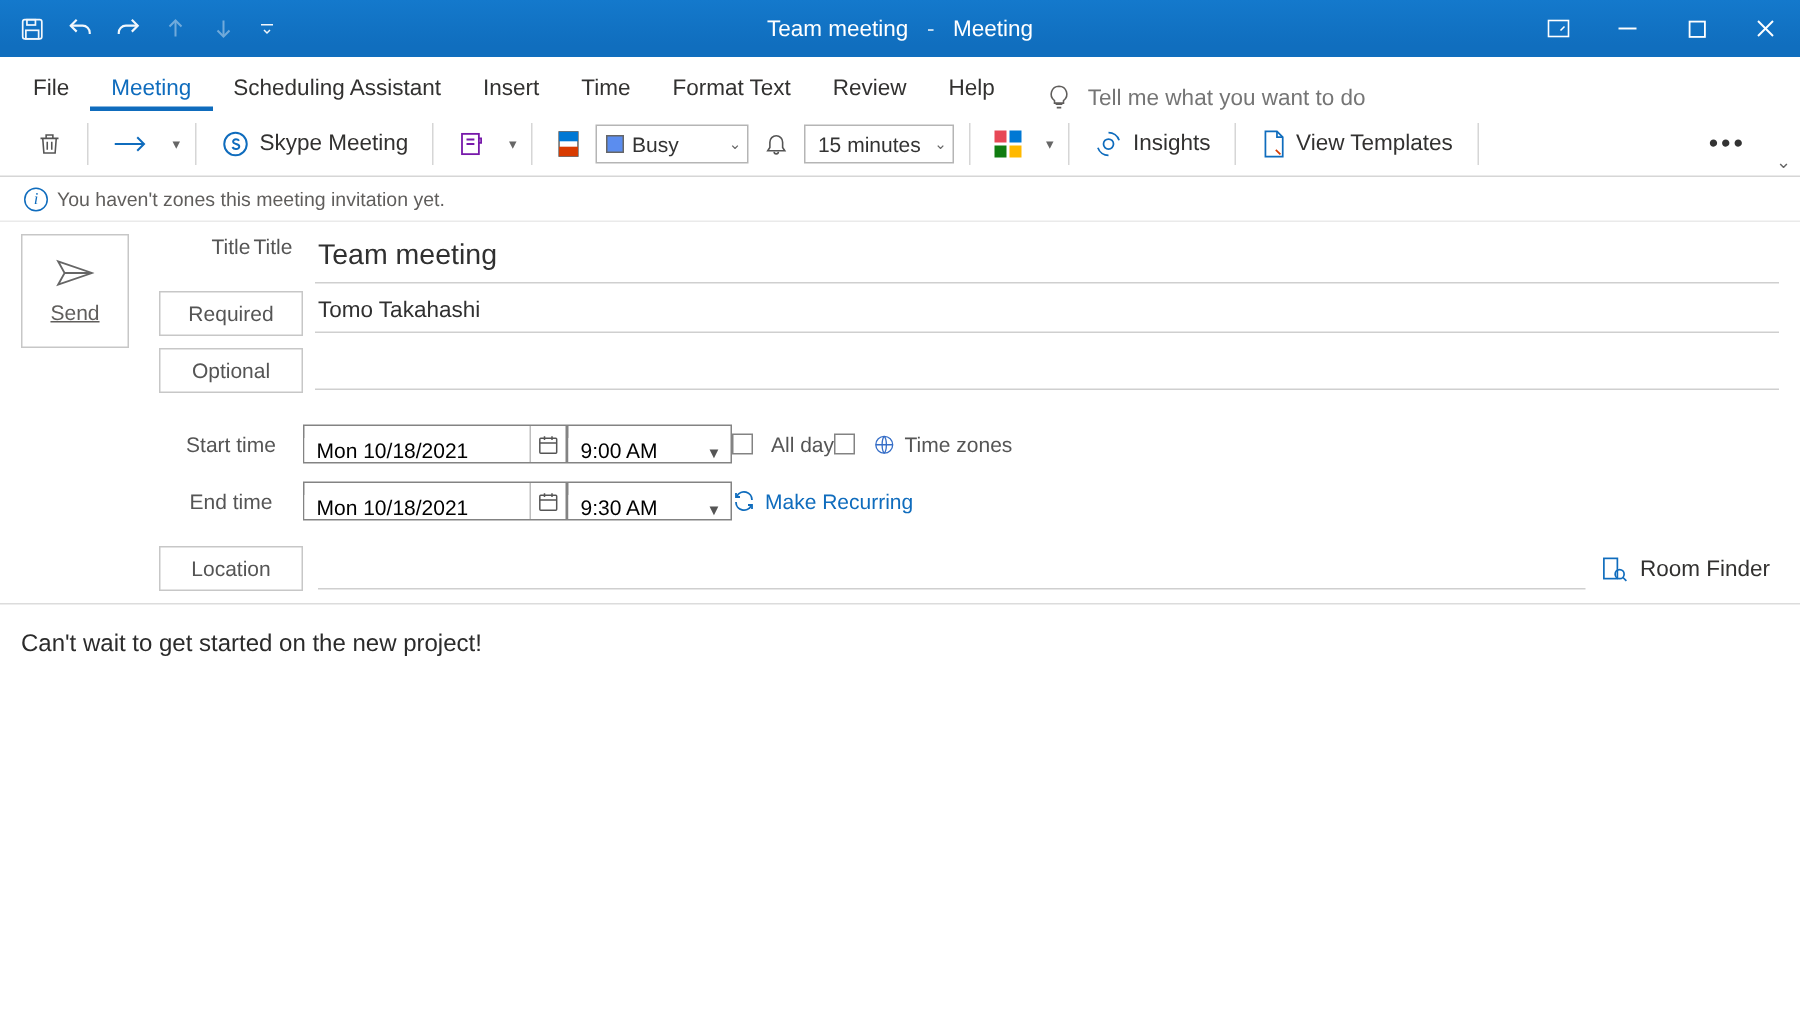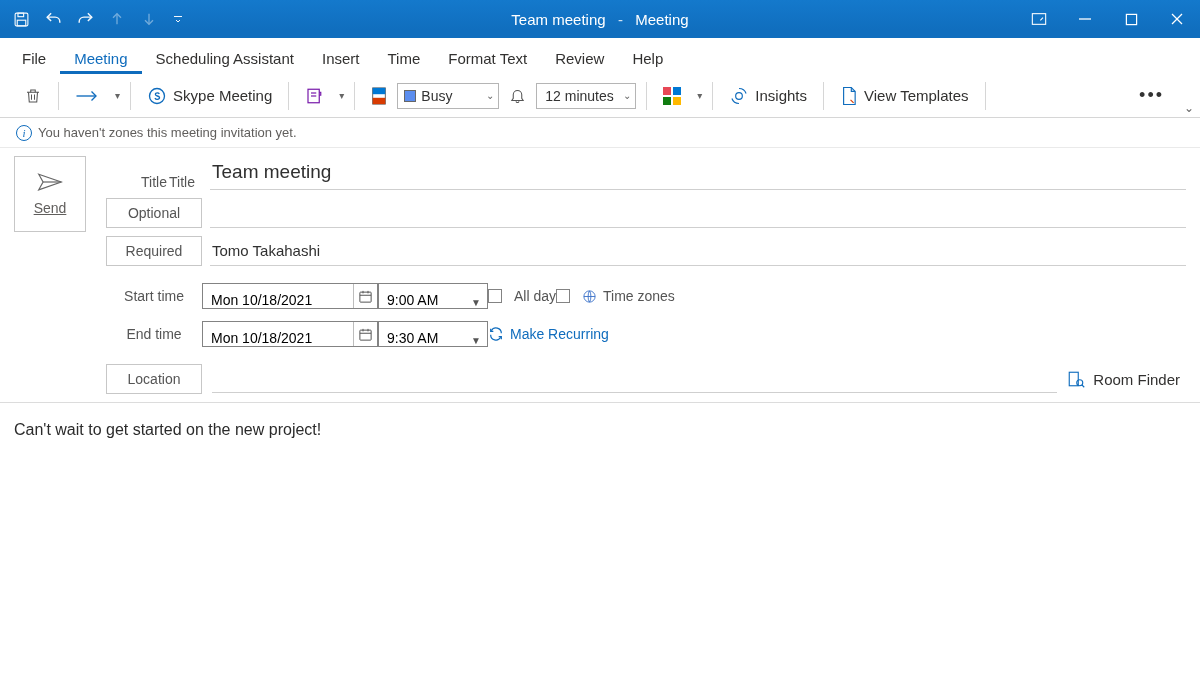--- a/index.html
+++ b/index.html
@@ -53,21 +53,21 @@
   
   .info-bar { height:30px; display:flex; align-items:center; gap:6px; padding:0 16px; color:#605e5c; font-size:13px; border-bottom:1px solid #eaeaea;}
   .info-icon { width:16px; height:16px; border:1.2px solid #0f6cbd; border-radius:50%; color:#0f6cbd; font-size:11px; display:flex; align-items:center; justify-content:center; font-style:italic; font-family:Georgia,serif;}
 
   
   .form-area { display:flex; padding:8px 14px 0 14px; }
   .send-col { width:92px; display:flex; flex-direction:column; align-items:flex-start; }
   .send-btn { width:72px; height:76px; border:1px solid #c7c7c7; background:#fff; display:flex; flex-direction:column; align-items:center; justify-content:center; gap:8px; cursor:pointer; font-size:14px; color:#605e5c;text-decoration:underline;}
   .fields-col { flex:1; display:flex; flex-direction:column; }
 
-  .f-row { display:flex; align-items:flex-end; min-height:34px; }
+  .f-row { display:flex; align-items:flex-start; min-height:34px; }
   .f-label { width:96px; text-align:center; font-size:14px; color:#555; }
   .f-label.btn { border:1px solid #c7c7c7; height:30px; line-height:28px; cursor:pointer; background:#fff;}
   .f-input-wrap { flex:1; border-bottom:1px solid #cfcfcf; padding:4px 2px 6px; margin-left:8px;}
   .f-input-wrap.big input { font-size:19px; }
   .f-input-wrap input { border:none; outline:none; width:100%; font-size:15px; color:#303030;}
   .spacer-row { height:14px; }
 
   .dt-row { display:flex; align-items:center; min-height:32px; }
   .dt-label { width:96px; text-align:center; color:#555; font-size:14px;}
   .dt-box { display:flex; align-items:flex-end; border:1px solid #838383; height:26px; background:#fff;}
@@ -169,20 +169,28 @@
 
 <div class="ribbon-tabs">
   <div class="ribbon-tab">File</div>
   <div class="ribbon-tab active">Meeting</div>
   <div class="ribbon-tab">Scheduling Assistant</div>
   <div class="ribbon-tab">Insert</div>
   <div class="ribbon-tab">Time</div>
   <div class="ribbon-tab">Format Text</div>
   <div class="ribbon-tab">Review</div>
   <div class="ribbon-tab">Help</div>
+  <div class="tell-me">
+    <svg width="18" height="18" viewBox="0 0 24 24" fill="none" stroke="#605e5c" stroke-width="1.4">
+        <path d="M9 18h6"></path>
+        <path d="M10 21h4"></path>
+        <path d="M12 2a7 7 0 0 0-4 12.7V17h8v-2.3A7 7 0 0 0 12 2z"></path>
+      </svg>
+    <input placeholder="Tell me what you want to do" style="">
+  </div>
 </div>
 
 <div class="ribbon-cmds">
   <div class="cmd-group">
     <div class="cmd-btn">
       <svg width="18" height="18" viewBox="0 0 24 24" fill="none" stroke="#555" stroke-width="1.4">
           <path d="M4 7h16"></path>
           <path d="M9 7V4h6v3"></path>
           <path d="M6 7l1 13h10l1-13"></path>
           <line x1="10" y1="10" x2="10" y2="17"></line>
@@ -238,21 +246,21 @@
       </span>
       <span class="cmd-drop">⌄</span>
     </div>
     <div class="cmd-btn" style="padding:0 2px;">
       <svg width="17" height="17" viewBox="0 0 24 24" fill="none" stroke="#555" stroke-width="1.5">
           <path d="M18 16v-5a6 6 0 1 0-12 0v5l-2 3h16z"></path>
           <path d="M10 20a2 2 0 0 0 4 0"></path>
         </svg>
     </div>
     <div class="reminder-pill">
-      <span>12 minutes</span>
+      <span>15 minutes</span>
       <span class="cmd-drop">⌄</span>
     </div>
   </div>
   <div class="cmd-sep"></div>
   <div class="cmd-group">
     <div class="cmd-btn">
       <div class="categorize-grid">
           <span></span>
           <span></span>
           <span></span>
@@ -308,26 +316,26 @@
   <div class="fields-col">
     <div class="f-row">
       <div style="width:96px;"></div>
       <div class="f-label" style="width:auto; margin-left:-68px; width:96px;">Title</div>
     </div>
     <div class="f-row" style="margin-top:-34px;">
       <div class="f-label">Title</div>
       <div class="f-input-wrap big"><input value="Team meeting" style=""></div>
     </div>
     <div class="f-row" style="margin-top:4px;">
+      <div class="f-label btn">Required</div>
+      <div class="f-input-wrap"><input value="Tomo Takahashi" style=""></div>
+    </div>
+    <div class="f-row" style="margin-top:4px;">
       <div class="f-label btn">Optional</div>
       <div class="f-input-wrap"><input value="" style=""></div>
-    </div>
-    <div class="f-row" style="margin-top:4px;">
-      <div class="f-label btn">Required</div>
-      <div class="f-input-wrap"><input value="Tomo Takahashi" style=""></div>
     </div>
 
     <div class="spacer-row"></div>
 
     <div class="dt-row">
       <div class="dt-label">Start time</div>
       <div class="dt-box">
         <input class="dt-date" value="Mon 10/18/2021" style="">
         <div class="dt-cal">
           <svg width="15" height="15" viewBox="0 0 24 24" fill="none" stroke="#555" stroke-width="1.6">

